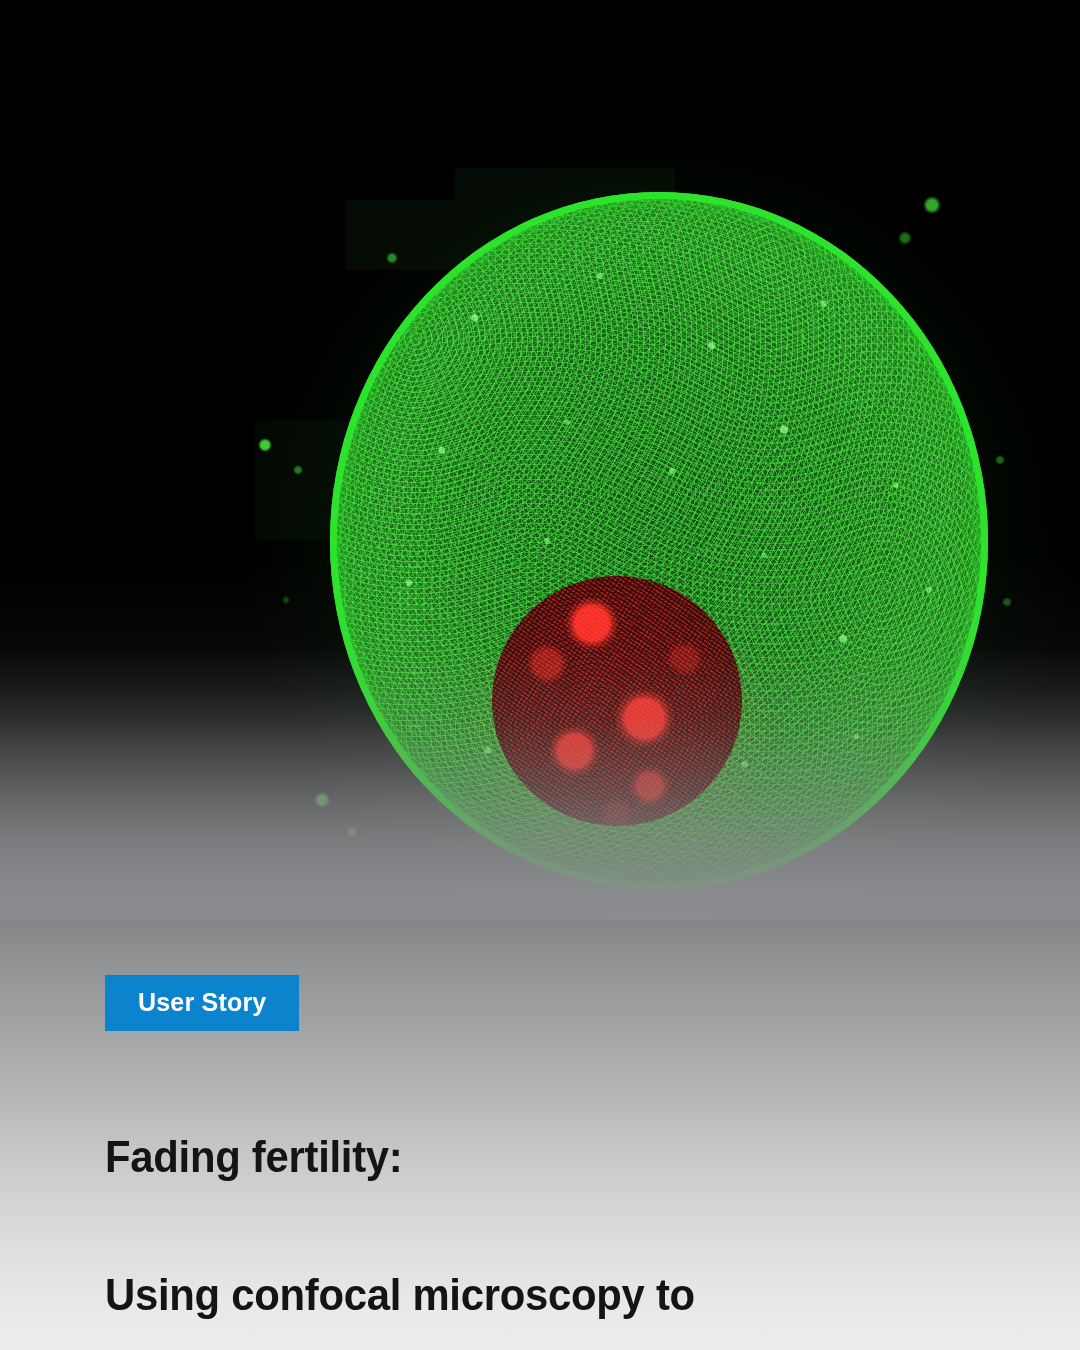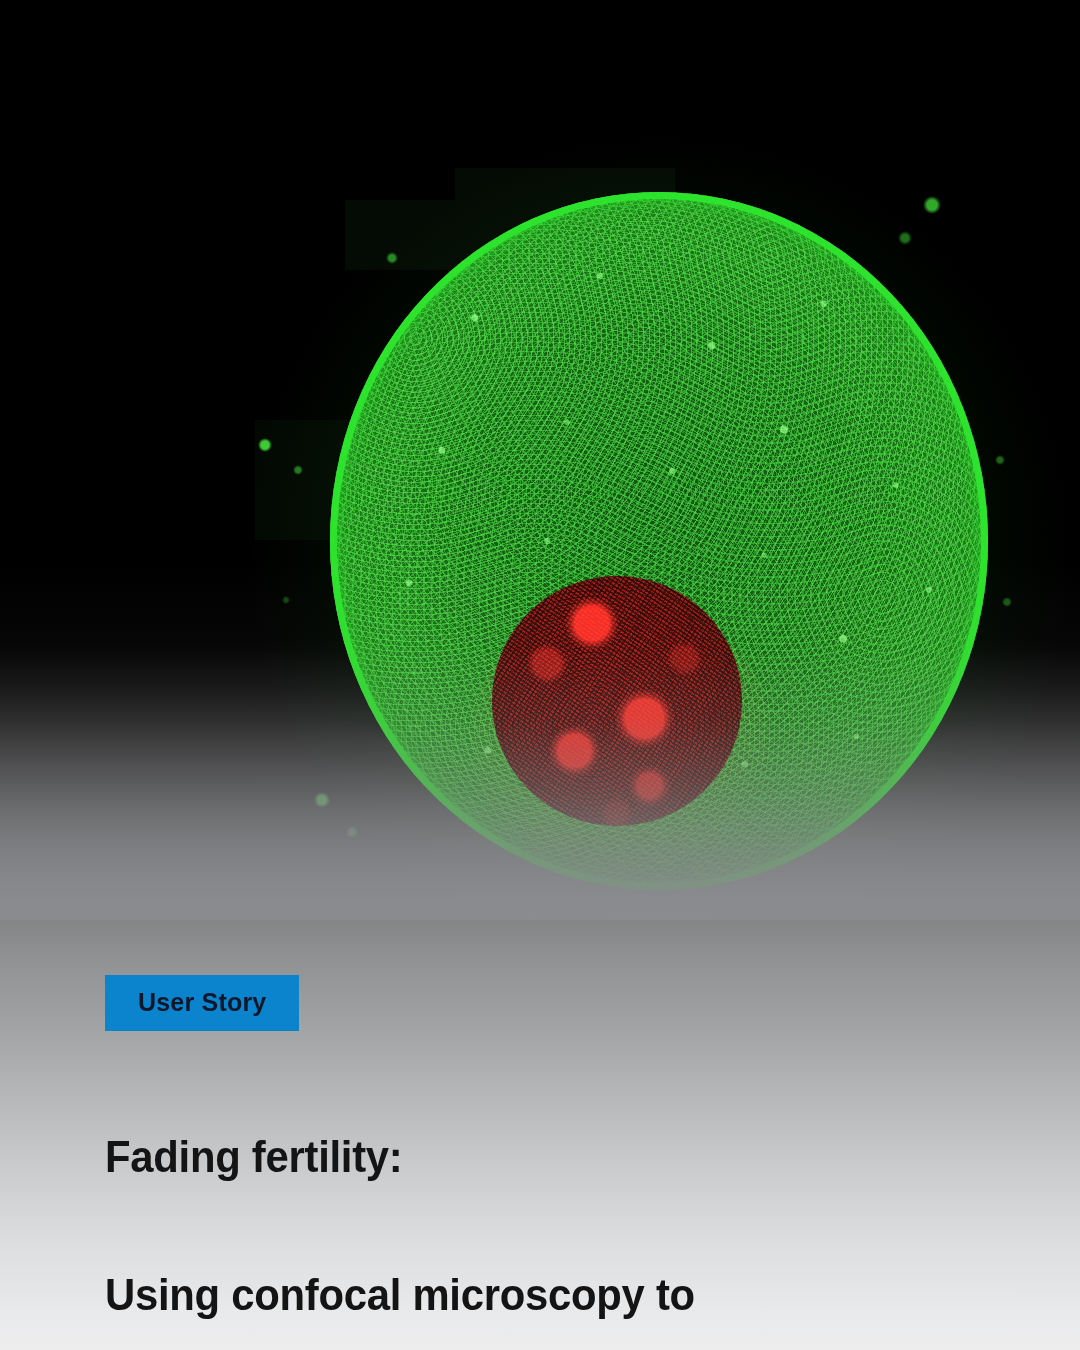--- a/index.html
+++ b/index.html
@@ -291,21 +291,21 @@
   .caption {
     position: absolute;
     left: 105px;
     top: 975px;
     width: 860px;
   }
 
   .badge {
     display: inline-block;
     background: #0b84cd;
-    color: #0f172a;
+    color: #ffffff;
     font-size: 25px;
     font-weight: bold;
     letter-spacing: 0.2px;
     line-height: 1;
     padding: 15px 33px 16px 33px;
   }
 
   .headline {
     margin-top: 11px;
     color: #141414;

